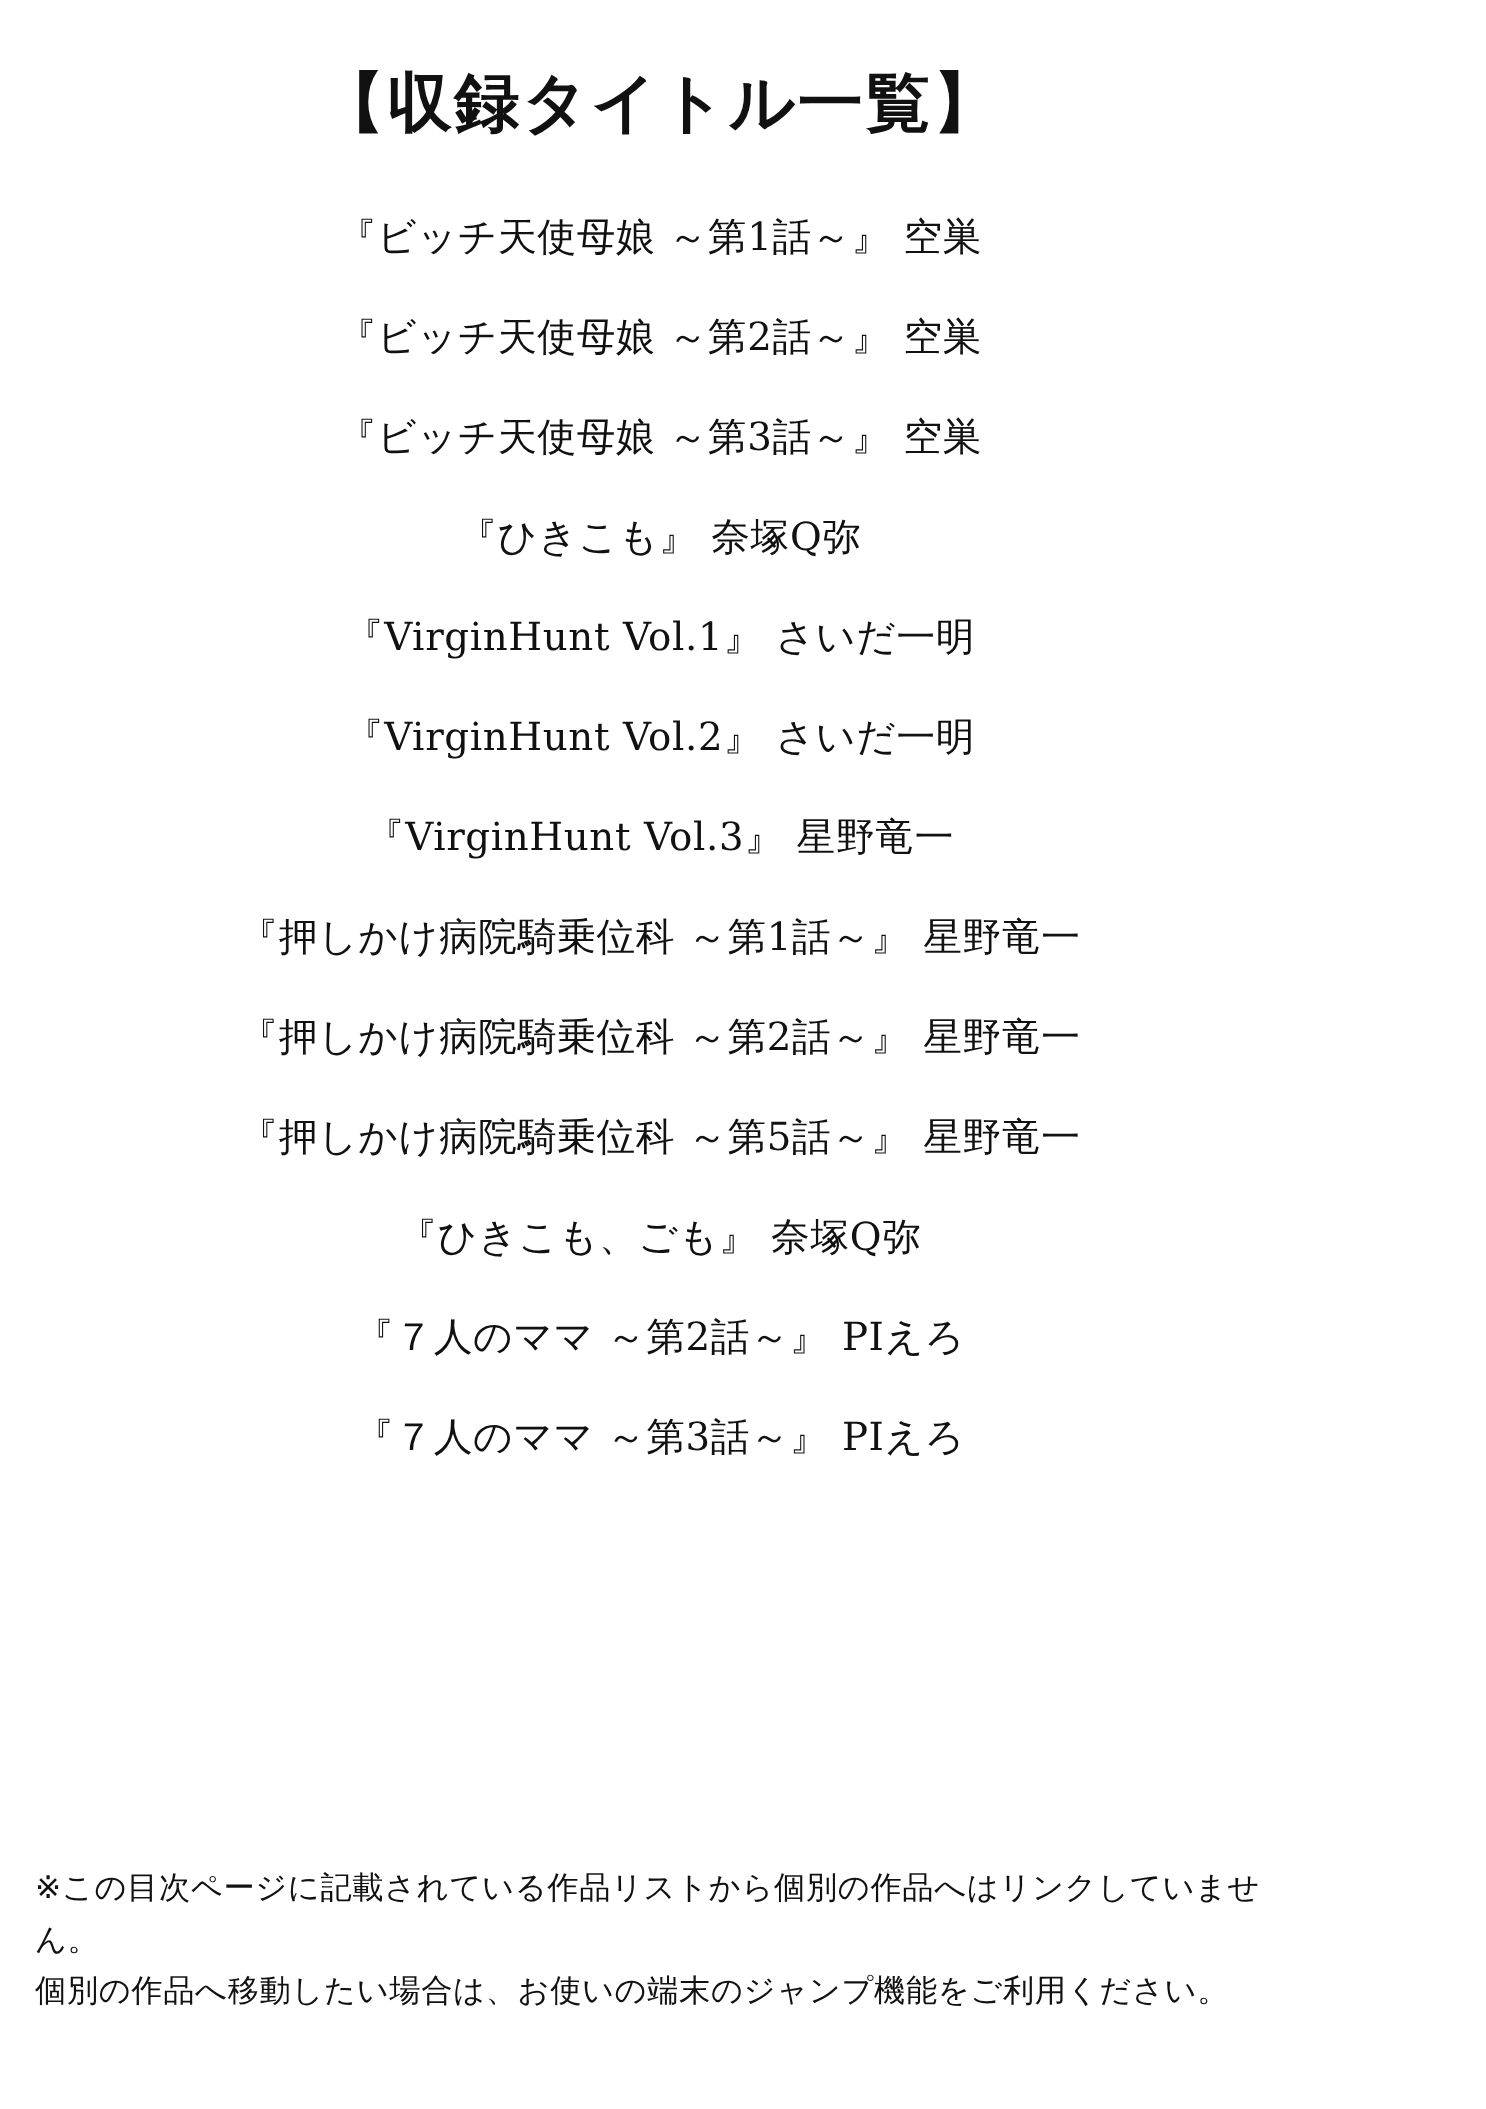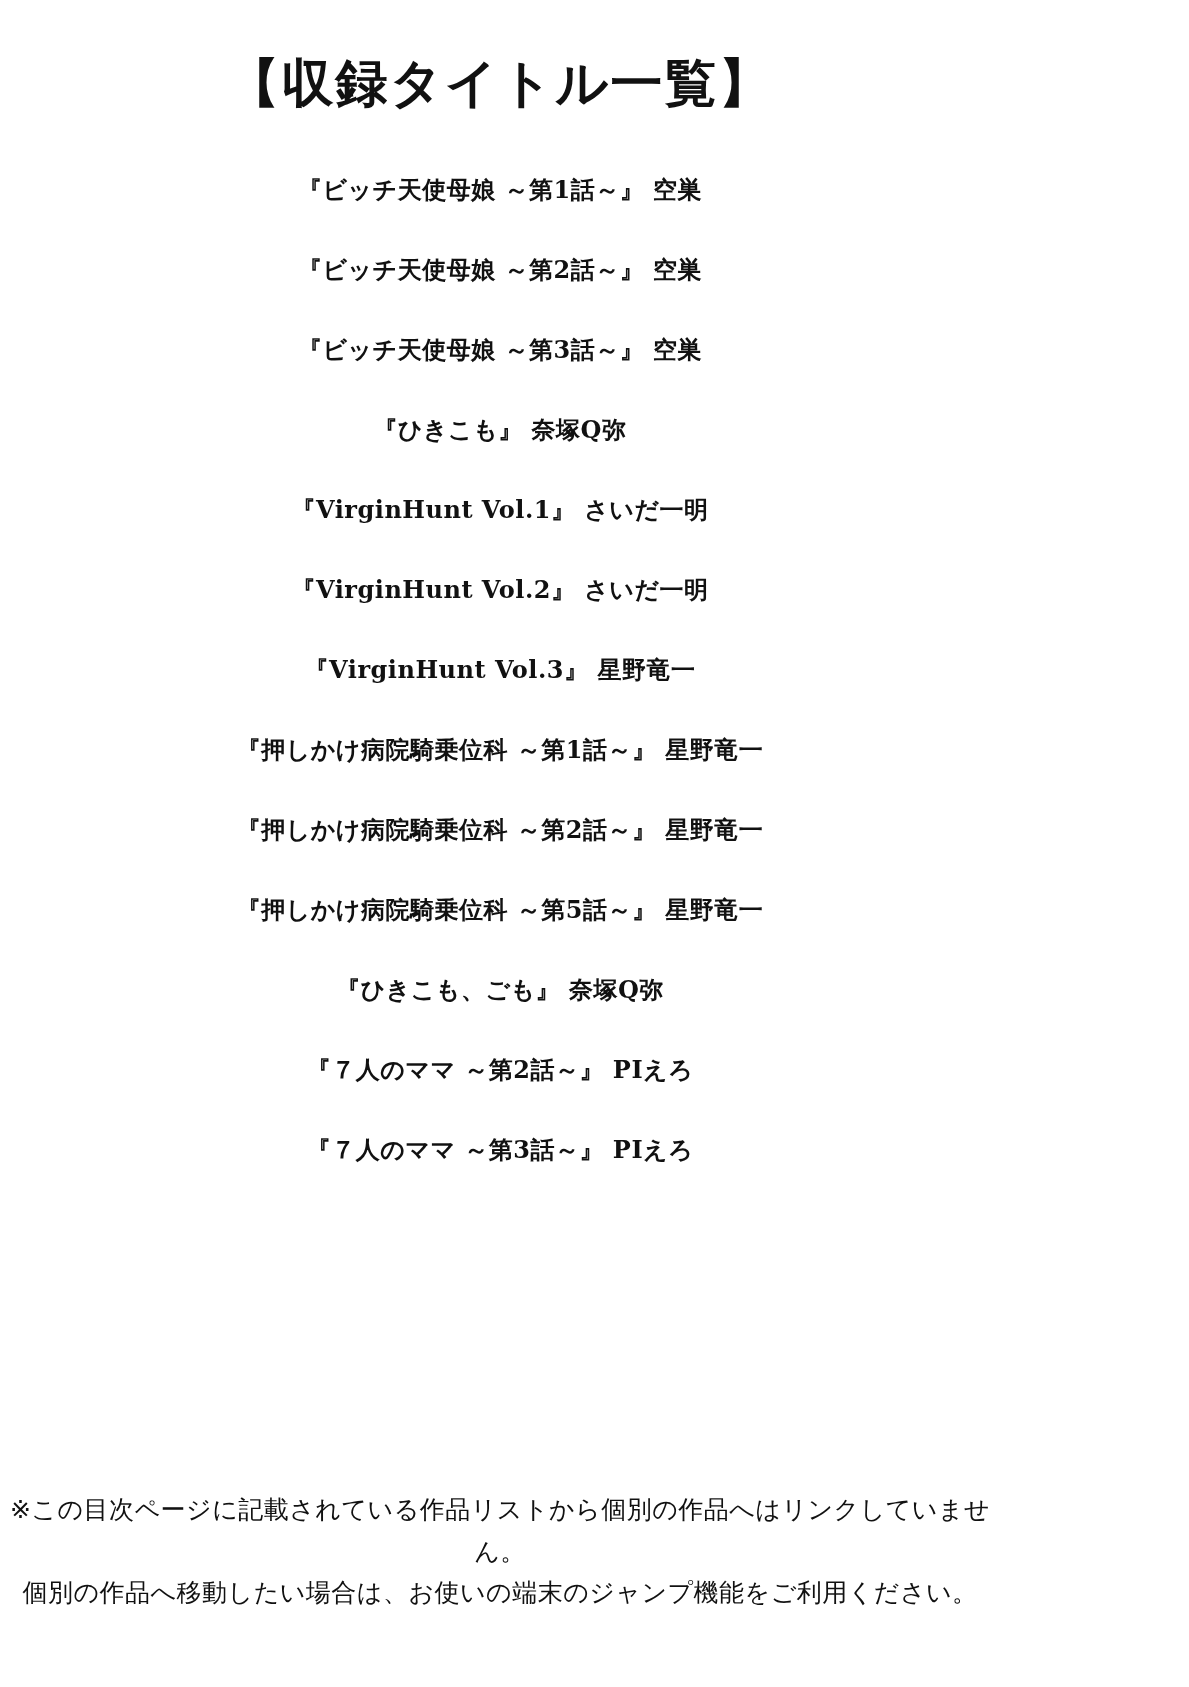--- a/index.html
+++ b/index.html
@@ -13,60 +13,60 @@
     font-family: "DejaVu Serif", "Liberation Serif", serif;
     color: #1a1a1a;
     overflow: hidden;
   }
   .page {
     width: 1000px;
     height: 1687px;
     position: relative;
     box-sizing: border-box;
     padding: 0;
+    margin-left: 28px;
   }
   .toc-title {
     text-align: center;
     font-size: 52px;
     font-weight: bold;
     letter-spacing: 2px;
     margin: 0;
     padding-top: 52px;
     line-height: 1.2;
     color: #111111;
   }
   .toc-list {
     list-style: none;
     margin: 0;
     padding: 0;
     margin-top: 36px;
   }
   .toc-item {
     text-align: center;
-    font-size: 24px;
-    font-weight: bold;
+    font-size: 31px;
+    font-weight: normal;
     line-height: 1.2;
     margin: 0;
     padding: 0;
     height: 80px;
     display: flex;
     align-items: center;
     justify-content: center;
     color: #111111;
     letter-spacing: 0.5px;
   }
   .toc-item span {
     white-space: nowrap;
   }
   .footnote {
     position: absolute;
     left: 0;
     right: 0;
     bottom: 74px;
-    text-align: center;
   }
   .footnote-line {
     font-size: 25px;
     line-height: 1.65;
     color: #111111;
     font-family: "DejaVu Sans", "Liberation Sans", sans-serif;
     letter-spacing: 0.5px;
   }
 </style>
 </head>

